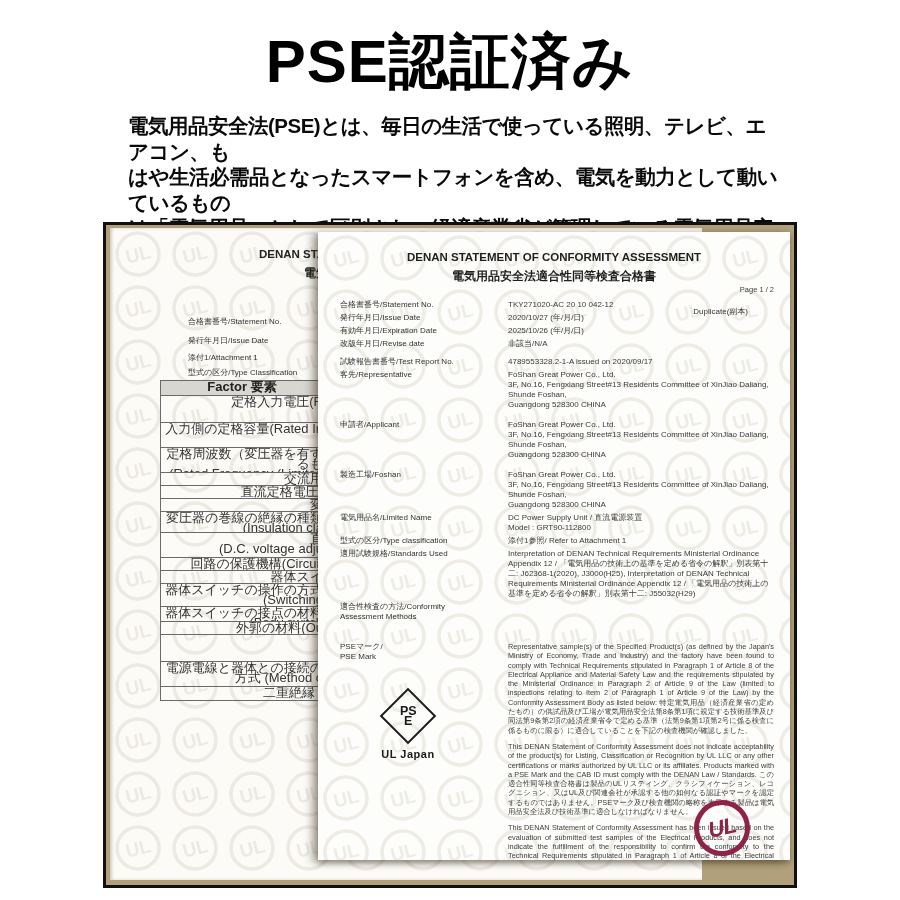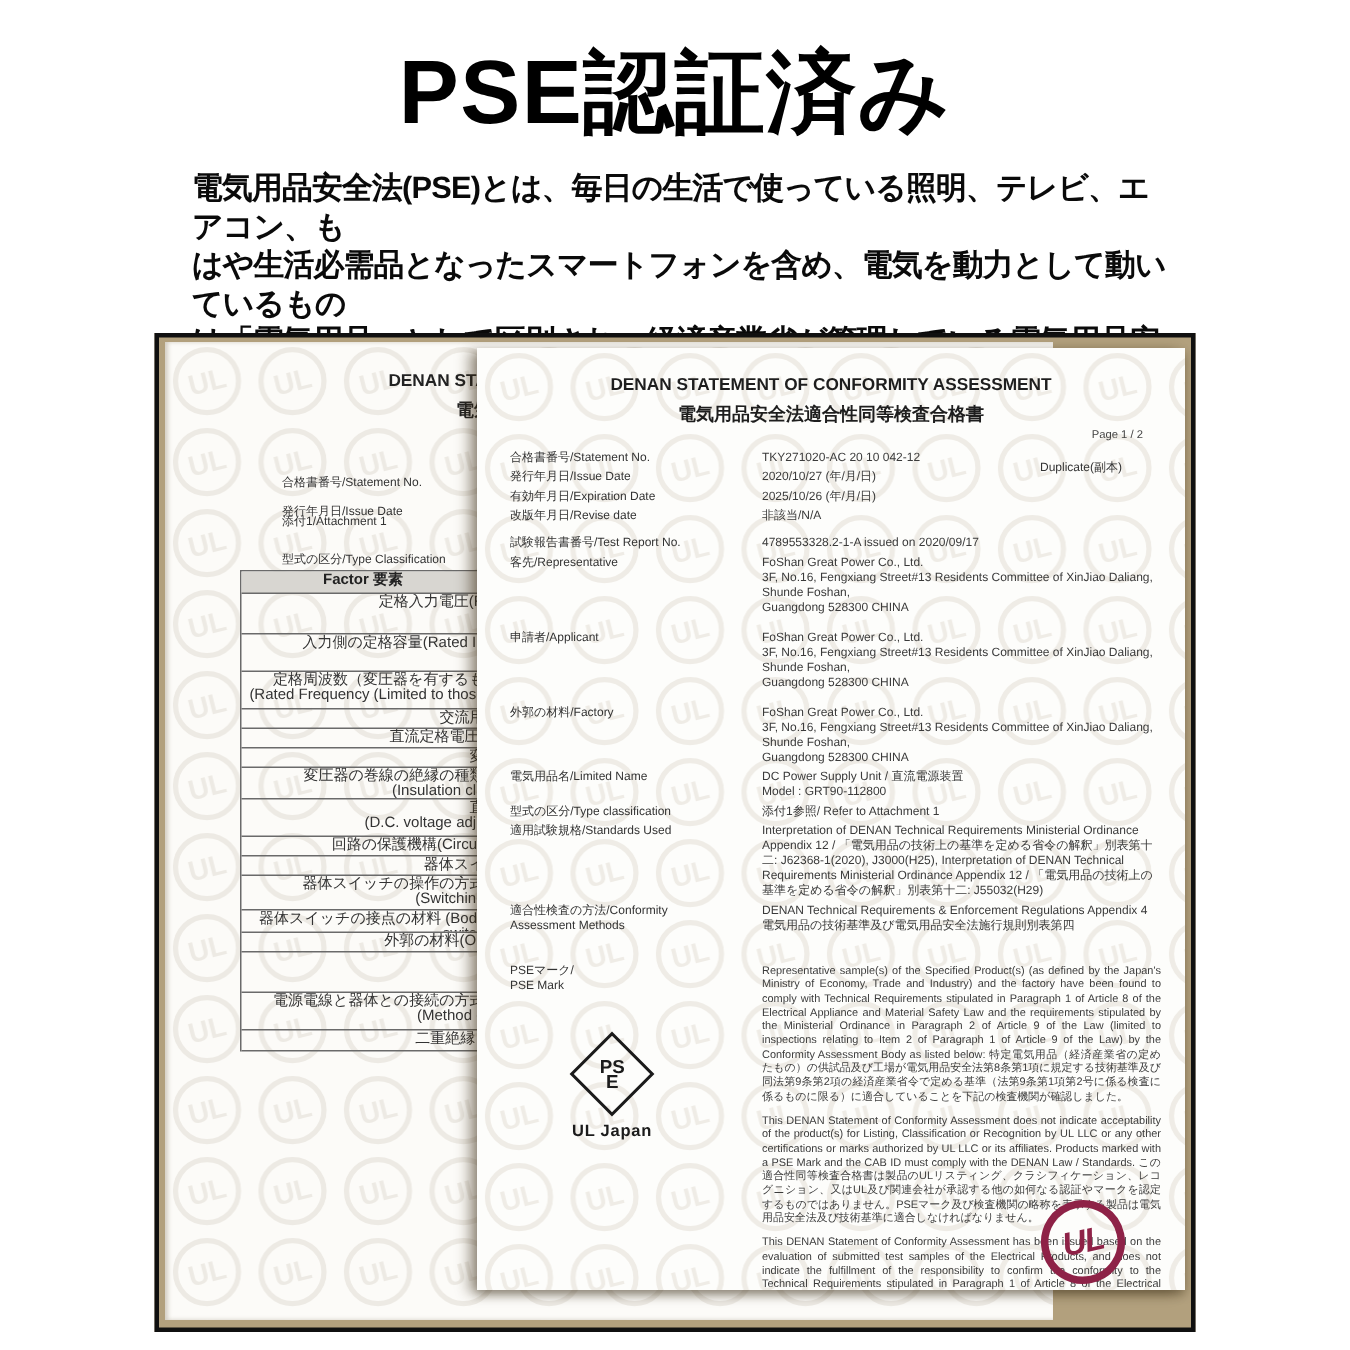--- a/index.html
+++ b/index.html
@@ -32,21 +32,21 @@
     box-shadow:-6px 2px 8px rgba(60,45,20,.40), 0 3px 6px rgba(40,30,10,.35);}
   .wm{position:absolute;left:0;top:0;z-index:0;}
   .page-content{position:relative;z-index:1;width:100%;height:100%;}
 
   
   .lp-title-en{position:absolute;left:0;top:20px;width:592px;text-align:center;font-size:11.5px;font-weight:bold;color:#222;}
   .lp-title-jp{position:absolute;left:0;top:37px;width:592px;text-align:center;font-size:12px;font-weight:bold;color:#222;}
   .lp-label{position:absolute;left:78px;font-size:8px;color:#333;}
   .lpt{position:absolute;left:50px;top:152px;width:430px;border:1px solid #6a6a6a;border-bottom:none;}
   .lpt .tr{border-bottom:1px solid #6a6a6a;overflow:hidden;}
-  .lpt .tr .cell{display:block;width:162px;text-align:right;font-size:10px;line-height:10px;color:#333;padding-top:1px;white-space:pre-line;}
+  .lpt .tr .cell{display:block;width:162px;text-align:right;font-size:13px;line-height:10px;color:#333;padding-top:1px;white-space:pre-line;}
   .lpt .tr:nth-child(1){height:14px;background:#d8d6d1;}
   .lpt .tr:nth-child(1) .cell{text-align:center;font-weight:bold;color:#222;}
   .lpt .tr:nth-child(2){height:26px;}
   .lpt .tr:nth-child(3){height:24px;}
   .lpt .tr:nth-child(4){height:24px;}
   .lpt .tr:nth-child(5){height:12px;}
   .lpt .tr:nth-child(6){height:12px;}
   .lpt .tr:nth-child(7){height:12px;}
   .lpt .tr:nth-child(8){height:20px;}
   .lpt .tr:nth-child(9){height:24px;}
@@ -55,21 +55,21 @@
   .lpt .tr:nth-child(12){height:22px;}
   .lpt .tr:nth-child(13){height:14px;}
   .lpt .tr:nth-child(14){height:12px;}
   .lpt .tr:nth-child(15){height:26px;}
   .lpt .tr:nth-child(16){height:24px;}
   .lpt .tr:nth-child(17){height:13px;}
 
   
   .rp-title-en{position:absolute;left:0;top:19px;width:472px;text-align:center;font-size:11.5px;font-weight:bold;color:#1e1e1e;}
   .rp-title-jp{position:absolute;left:0;top:36px;width:472px;text-align:center;font-size:12px;font-weight:bold;color:#1e1e1e;}
-  .rp-page{position:absolute;right:28px;top:53px;font-size:7.5px;color:#444;}
+  .rp-page{position:absolute;right:16px;top:53px;font-size:7.5px;color:#444;}
   .rp-duplicate{position:absolute;right:42px;top:74px;font-size:8px;color:#333;}
   .rp-body{position:absolute;left:22px;top:68px;width:434px;}
   .rp-row{display:flex;margin-bottom:3px;}
   .rp-label{width:168px;flex:none;font-size:8px;line-height:10px;color:#333;white-space:pre-line;}
   .rp-value{flex:1;font-size:8px;line-height:10px;color:#3a3a3a;white-space:pre-line;}
   .gap8{margin-bottom:8px;justify-content:center;}
   .gap10{margin-bottom:10px;}
 
   .pse-row{display:flex;margin-top:20px;}
   .pse-left{width:168px;flex:none;}
@@ -110,21 +110,21 @@
           <text x="28" y="33" text-anchor="middle" font-size="19" font-weight="bold" fill="#edeae4" transform="rotate(-14 28 26)">UL</text>
         </pattern>
       </defs>
       <rect x="0" y="0" width="592" height="652" fill="url(#ulpat2)"></rect>
     </svg>
     <div class="page-content">
       <div class="lp-title-en">DENAN STATEMENT OF CONFORMITY ASSESSMENT</div>
       <div class="lp-title-jp">電気用品安全法適合性同等検査合格書</div>
       <div class="lp-label" style="top:88px">合格書番号/Statement No.</div>
       <div class="lp-label" style="top:107px">発行年月日/Issue Date</div>
-      <div class="lp-label" style="top:114px">添付1/Attachment 1</div>
+      <div class="lp-label" style="top:124px">添付1/Attachment 1</div>
       <div class="lp-label" style="top:139px">型式の区分/Type Classification</div>
       <div class="lpt">
         <div class="tr">
             <span class="cell">Factor 要素</span>
           </div>
         <div class="tr">
             <span class="cell">定格入力電圧(R</span>
           </div>
         <div class="tr">
             <span class="cell">入力側の定格容量(Rated In</span>
@@ -220,43 +220,41 @@
 3F, No.16, Fengxiang Street#13 Residents Committee of XinJiao Daliang, Shunde Foshan,
 Guangdong 528300 CHINA</div>
         </div>
         <div class="rp-row gap10">
           <div class="rp-label">申請者/Applicant</div>
           <div class="rp-value">FoShan Great Power Co., Ltd.
 3F, No.16, Fengxiang Street#13 Residents Committee of XinJiao Daliang, Shunde Foshan,
 Guangdong 528300 CHINA</div>
         </div>
         <div class="rp-row">
-          <div class="rp-label">外郭の材料/Factory</div>
+          <div class="rp-label">製造工場/Foshan</div>
           <div class="rp-value">FoShan Great Power Co., Ltd.
 3F, No.16, Fengxiang Street#13 Residents Committee of XinJiao Daliang, Shunde Foshan,
 Guangdong 528300 CHINA</div>
         </div>
         <div class="rp-row">
           <div class="rp-label">電気用品名/Limited Name</div>
           <div class="rp-value">DC Power Supply Unit / 直流電源装置
 Model : GRT90-112800</div>
         </div>
         <div class="rp-row">
           <div class="rp-label">型式の区分/Type classification</div>
           <div class="rp-value">添付1参照/ Refer to Attachment 1</div>
         </div>
         <div class="rp-row">
           <div class="rp-label">適用試験規格/Standards Used</div>
           <div class="rp-value">Interpretation of DENAN Technical Requirements Ministerial Ordinance Appendix 12 / 「電気用品の技術上の基準を定める省令の解釈」別表第十二: J62368-1(2020), J3000(H25), Interpretation of DENAN Technical Requirements Ministerial Ordinance Appendix 12 / 「電気用品の技術上の基準を定める省令の解釈」別表第十二: J55032(H29)</div>
         </div>
         <div class="rp-row">
           <div class="rp-label">適合性検査の方法/Conformity
 Assessment Methods</div>
-          <div class="rp-value">DENAN Technical Requirements &amp; Enforcement Regulations Appendix 4
-電気用品の技術基準及び電気用品安全法施行規則別表第四</div>
         </div>
 
         <div class="pse-row">
           <div class="pse-left">
             <div class="rp-label pre">PSEマーク/
 PSE Mark</div>
             <div class="pse-diamond-wrap">
               <div class="pse-diamond">
                 <div class="pse-diamond-inner">
                   <span>PS</span><br>

